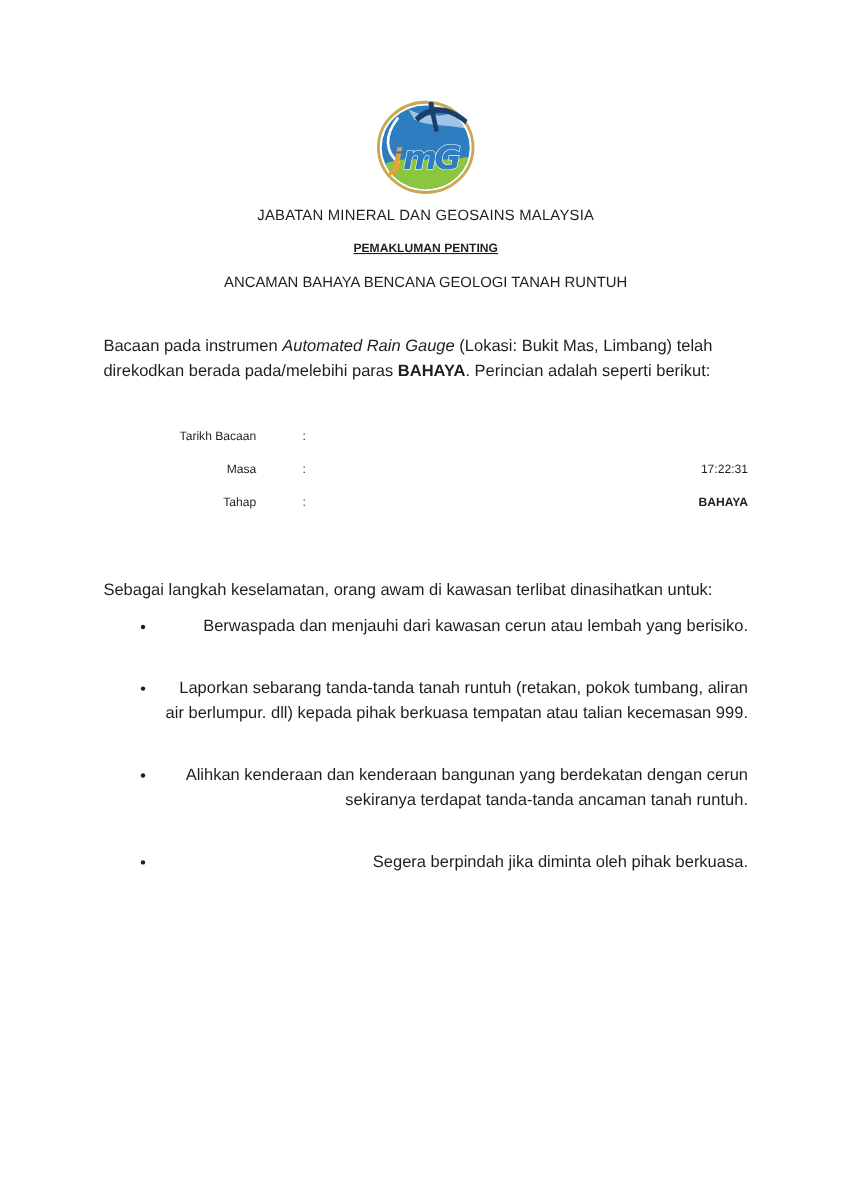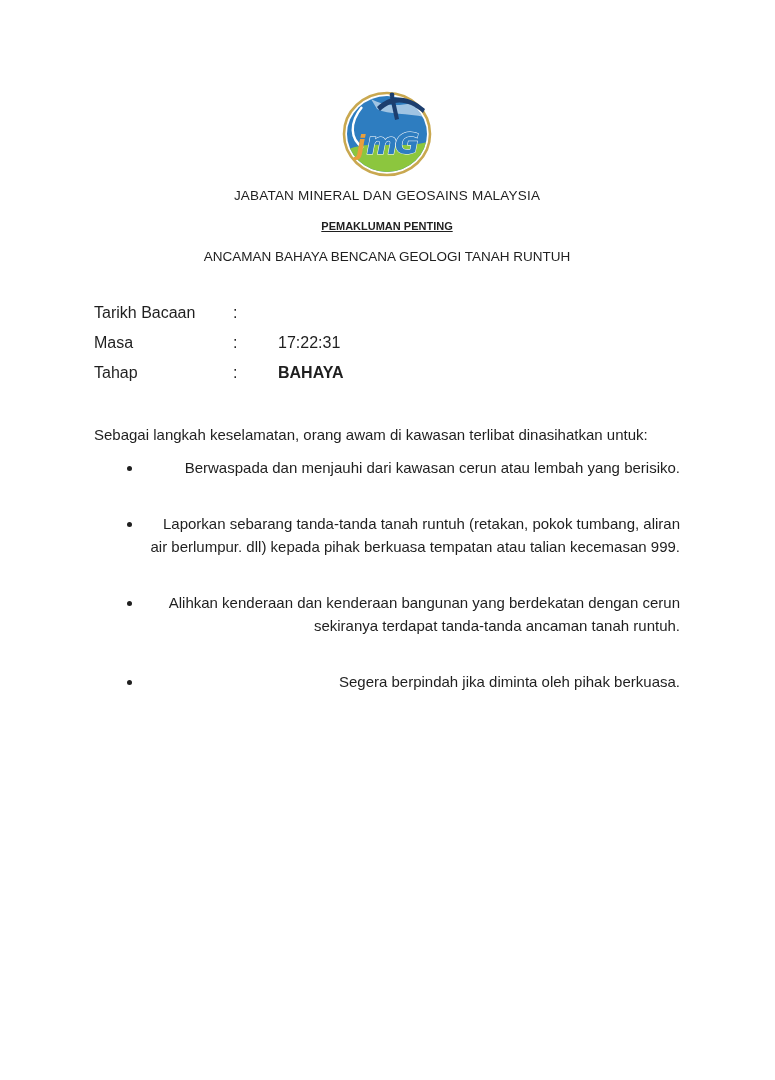--- a/index.html
+++ b/index.html
@@ -39,32 +39,32 @@
     font-weight: normal;
     margin-top: 17px;
   }
   p.intro {
     margin-top: 39px;
     font-size: 15px;
     line-height: 23px;
   }
   p.intro em { font-style: italic; }
   p.intro strong { font-weight: bold; }
-  .details { margin-top: 37px; font-size: 16px; }
+  .details { margin-top: 37px; font-size: 11px; text-align: right; }
   .details .row {
     display: flex;
     line-height: 23px;
     margin-bottom: 7px;
   }
   .details .label { width: 139px; flex: none; }
   .details .sep   { width: 45px;  flex: none; }
   .details .value { flex: 1; }
   .details .value.bold { font-weight: bold; }
   p.advisory-intro {
-    margin-top: 39px;
+    margin-top: 56px;
     font-size: 15px;
     line-height: 23px;
   }
   ul.advisory-list {
     margin-top: 10px;
     padding-left: 49px;
     font-size: 15px;
     line-height: 23px;
   }
   ul.advisory-list li {
@@ -105,20 +105,21 @@
       </g>
     </svg>
   </div>
 
   <div class="headings">
     <h1 class="org-name">JABATAN MINERAL DAN GEOSAINS MALAYSIA</h1>
     <h2 class="notice-title">PEMAKLUMAN PENTING</h2>
     <h3 class="notice-subject">ANCAMAN BAHAYA BENCANA GEOLOGI TANAH RUNTUH</h3>
   </div>
 
+  <p class="intro"><span>Bacaan pada instrumen </span><em>Automated Rain Gauge</em><span> (Lokasi: Bukit Mas, Limbang) telah direkodkan berada pada/melebihi paras </span><strong>BAHAYA</strong><span>. Perincian adalah seperti berikut:</span></p>
 
   <div class="details">
     <div class="row">
       <span class="label">Tarikh Bacaan</span>
       <span class="sep">:</span>
     </div>
     <div class="row">
       <span class="label">Masa</span>
       <span class="sep">:</span>
       <span class="value">17:22:31</span>

